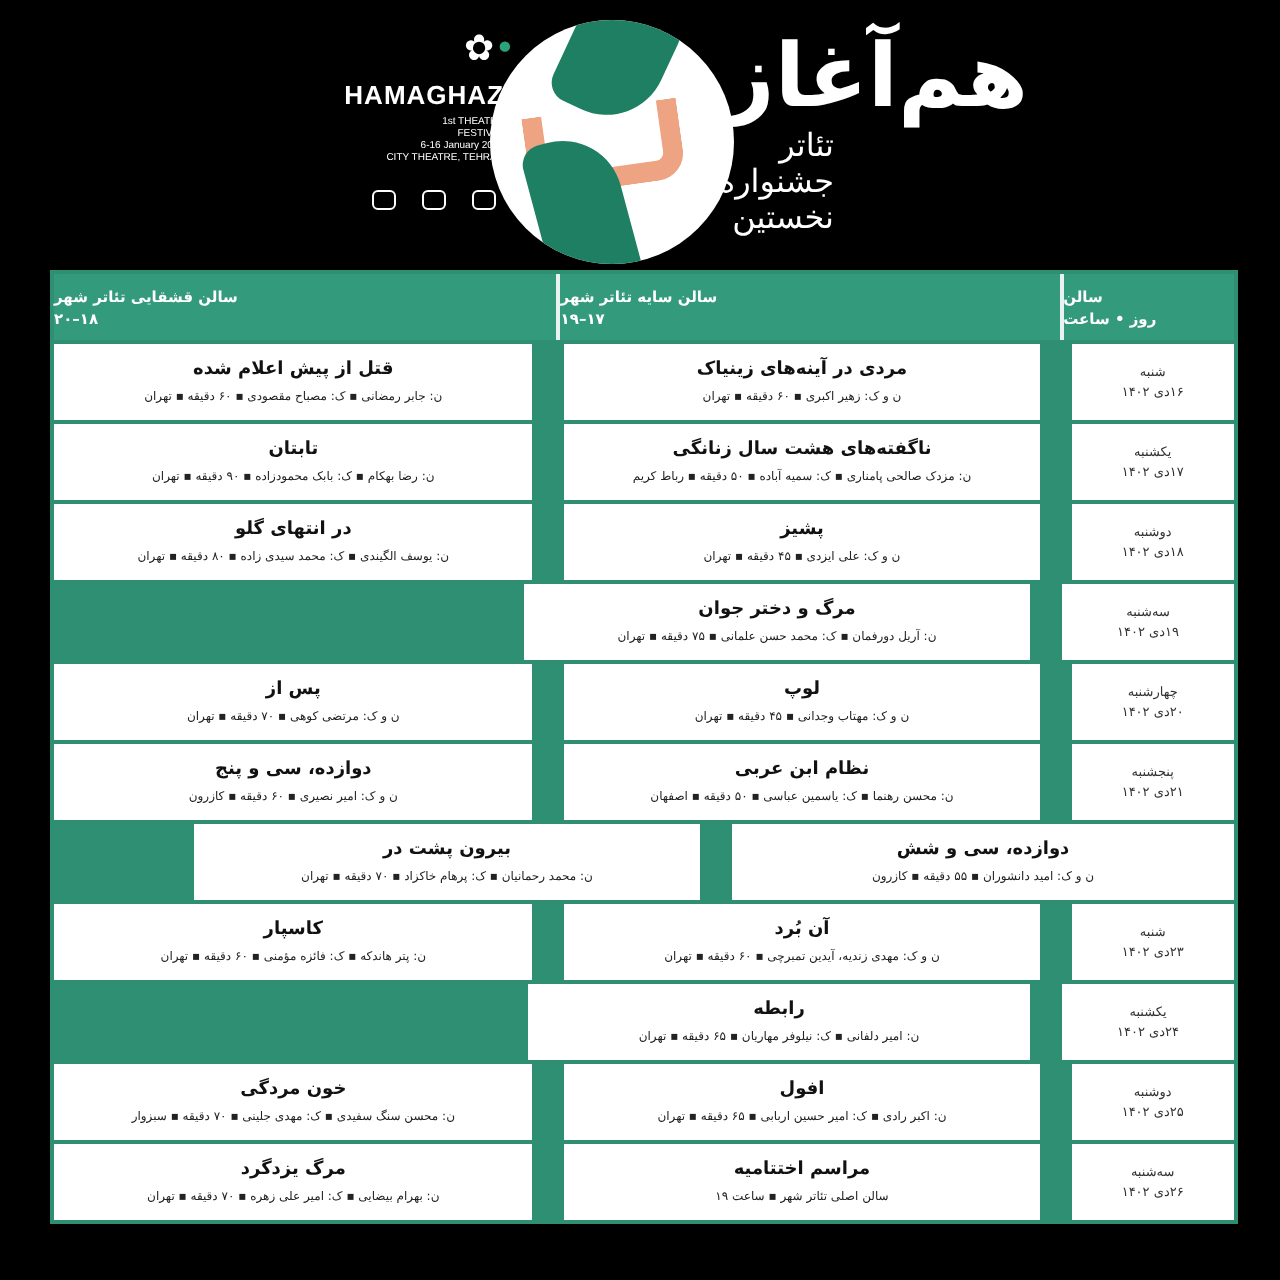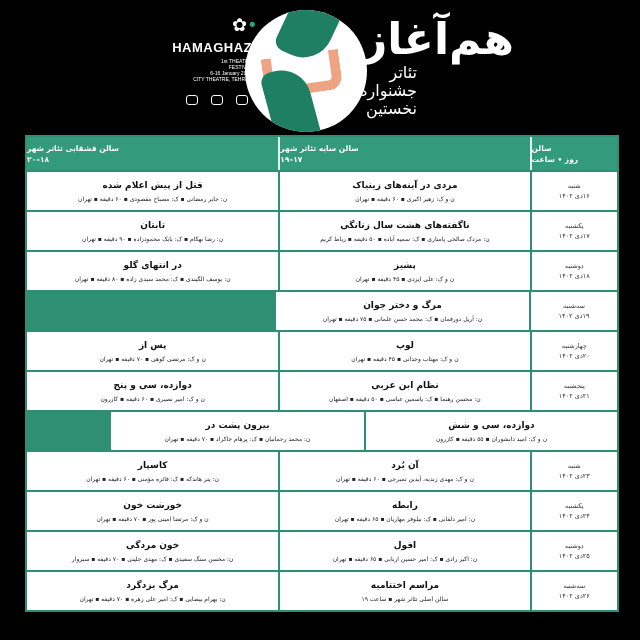--- a/index.html
+++ b/index.html
@@ -21,21 +21,21 @@
 
   .table { position:absolute; left:25px; top:135px; width:590px; border:2px solid #2f8f73; background:#2f8f73; direction:rtl; }
   .row { display:flex; flex-direction:row; }
   .hdr { background:#349a7c; color:#fff; height:33px; }
   .hdr .cell { border-left:2px solid #e8f2ee; display:flex; flex-direction:column; align-items:flex-end; justify-content:center; font-size:7.5px; font-weight:bold; line-height:11px; }
   .hdr .cell:last-child { border-left:none; }
   .c-date { width:86px; }
   .c-mid { width:251px; }
   .c-left { width:253px; }
   .body-row { height:38px; margin-top:2px; }
-  .body-row .cell { background:#fff; display:flex; flex-direction:column; align-items:center; justify-content:center; margin-left:2px; }
+  .body-row .cell { background:#fff; display:flex; flex-direction:column; align-items:center; justify-content:center; margin-left:16px; }
   .body-row .cell:last-child { margin-left:0; }
   .play-title { font-size:9px; font-weight:bold; color:#111; line-height:13px; }
   .play-meta { font-size:6px; color:#222; line-height:10px; margin-top:2px; white-space:nowrap; }
   .day { font-size:6.5px; color:#333; line-height:10px; }
   .date { font-size:6.5px; color:#333; line-height:11px; }
 </style>
 </head>
 <body>
 
 <div class="banner">
@@ -195,24 +195,20 @@
 
   <div class="row body-row">
     <div class="cell c-date">
       <span class="day">یکشنبه</span>
       <span class="date">۲۴دی ۱۴۰۲</span>
     </div>
     <div class="cell c-mid">
       <span class="play-title">رابطه</span>
       <span class="play-meta">ن: امیر دلفانی ▪ ک: نیلوفر مهاریان ▪ ۶۵ دقیقه ▪ تهران</span>
     </div>
-    <div class="cell c-left">
-      <span class="play-title">خورشت خون</span>
-      <span class="play-meta">ن و ک: مرتضا امینی پور ▪ ۷۰ دقیقه ▪ تهران</span>
-    </div>
   </div>
 
   <div class="row body-row">
     <div class="cell c-date">
       <span class="day">دوشنبه</span>
       <span class="date">۲۵دی ۱۴۰۲</span>
     </div>
     <div class="cell c-mid">
       <span class="play-title">افول</span>
       <span class="play-meta">ن: اکبر رادی ▪ ک: امیر حسین اربابی ▪ ۶۵ دقیقه ▪ تهران</span>

